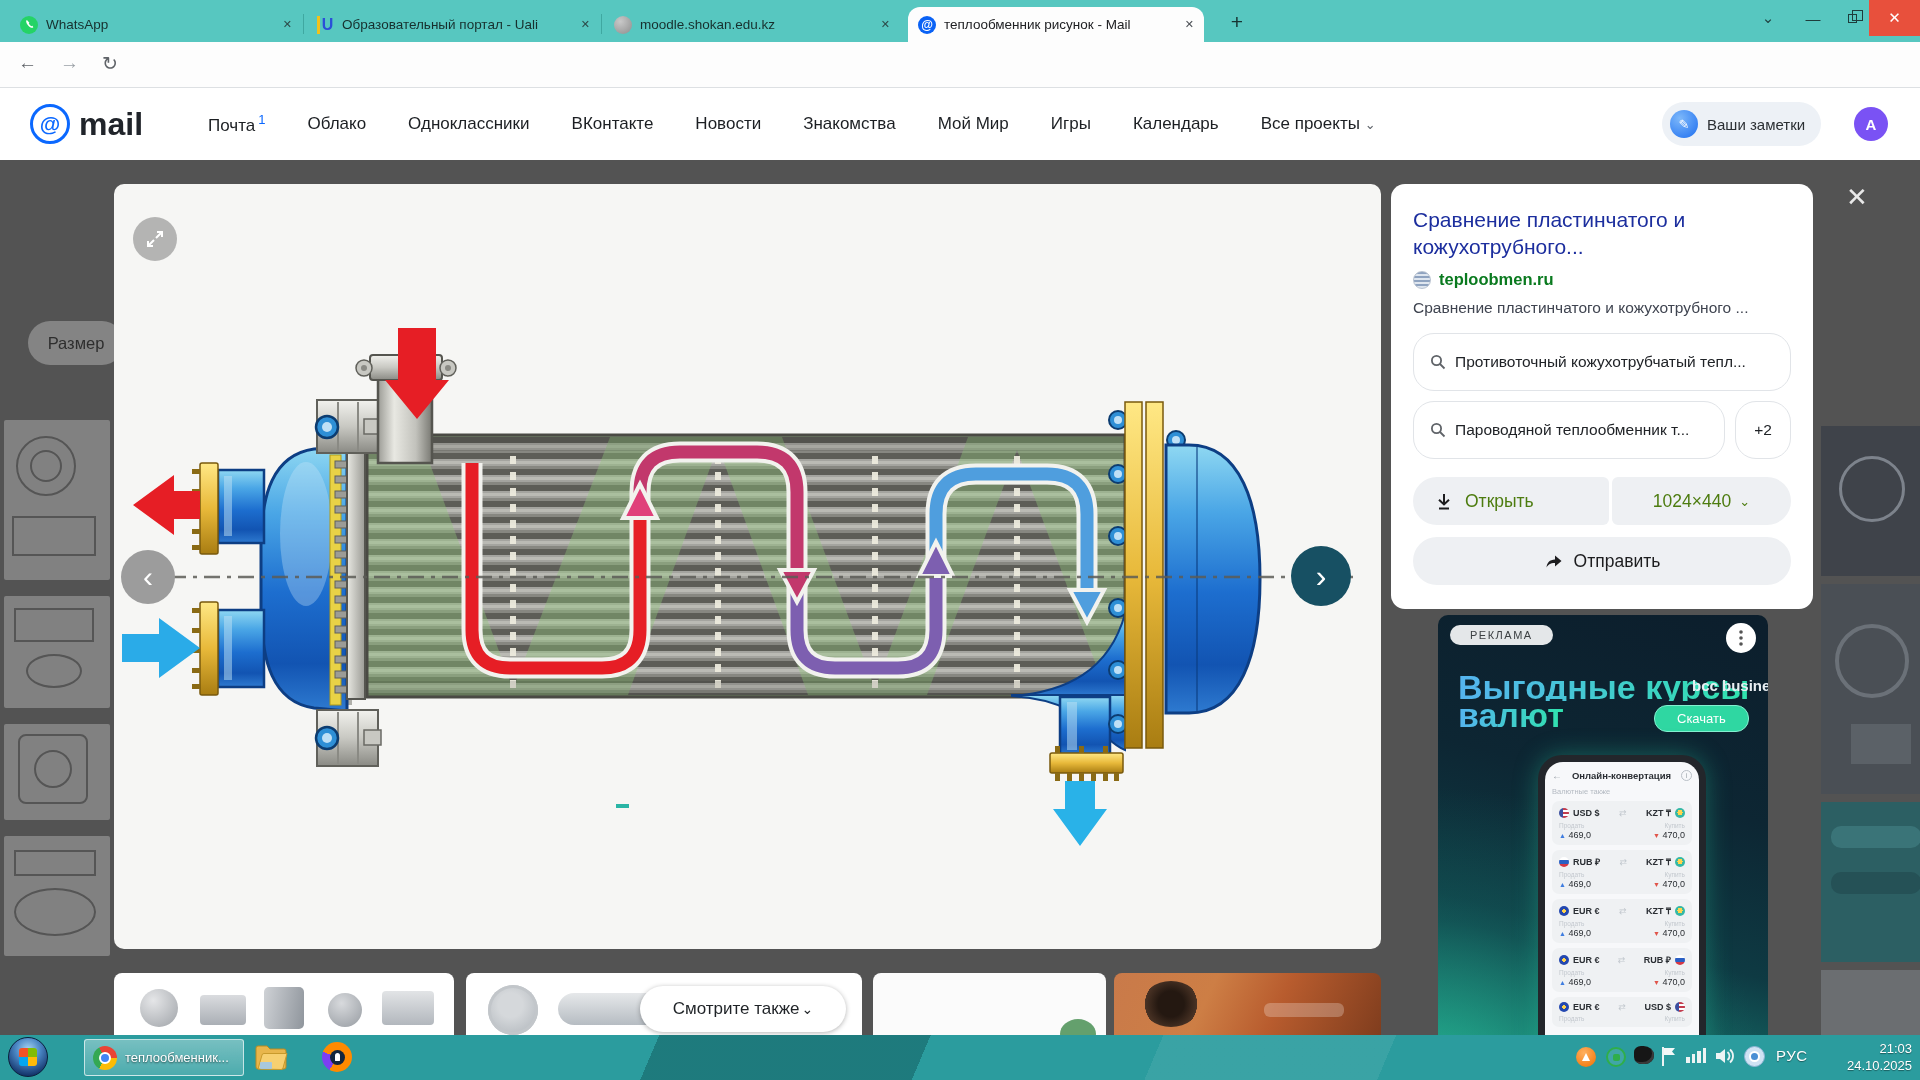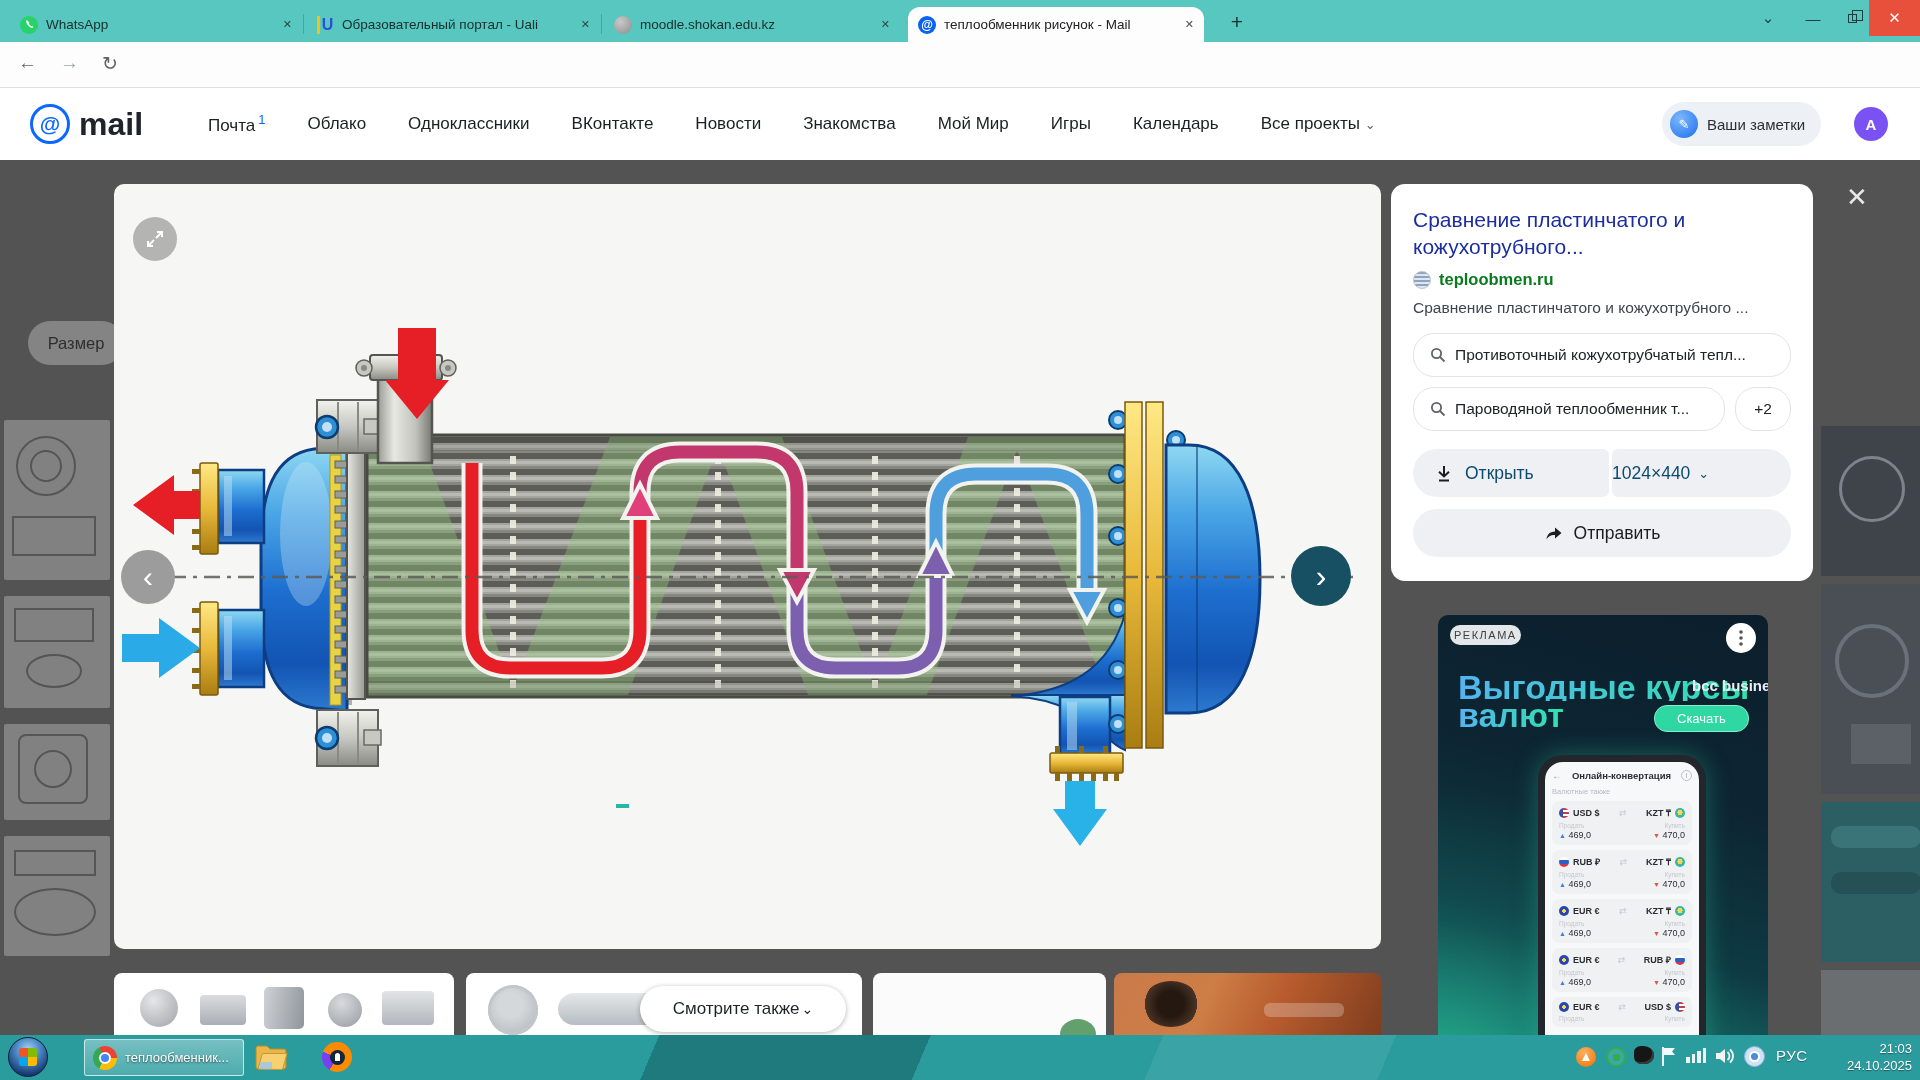--- a/index.html
+++ b/index.html
@@ -37,29 +37,29 @@
   .viewer { left:114px; top:184px; width:1267px; height:765px; background:#f6f6f4; border-radius:10px; overflow:hidden; }
   .circbtn { border-radius:50%; display:flex; align-items:center; justify-content:center; border:none; cursor:pointer; }
 
   
   .panel { left:1391px; top:184px; width:422px; background:#ffffff; border-radius:14px; padding:22px 22px 24px 22px; }
   .ptitle { font-size:21px; line-height:27px; color:#1c2e9e; font-weight:500; }
   .psource { display:flex; align-items:center; gap:8px; margin-top:10px; }
   .psource .host { color:#0a7a1f; font-weight:700; font-size:16.5px; }
   .favglobe { width:18px; height:18px; border-radius:50%; background:repeating-linear-gradient(180deg,#8fa3c0 0 2px,#dfe6ef 2px 4px); border:1px solid #b8c2d0; }
   .pdesc { margin-top:10px; font-size:15.5px; color:#3f4450; white-space:nowrap; overflow:hidden; }
-  .chip { display:flex; align-items:center; gap:9px; border:1.5px solid #e1e4e8; border-radius:21px; height:44px; padding:0 16px; font-size:15.5px; color:#202327; background:#fff; }
-  .btnseg { background:#eef0f3; display:flex; align-items:center; font-size:17.5px; color:#0c4a6e; height:48px; border:none; cursor:pointer; }
+  .chip { display:flex; align-items:center; gap:9px; border:1.5px solid #e1e4e8; border-radius:21px; height:58px; padding:0 16px; font-size:15.5px; color:#202327; background:#fff; }
+  .btnseg { background:#eef0f3; display:flex; align-items:center; font-size:17.5px; color:#4d7c0f; height:48px; border:none; cursor:pointer; }
   .pillbtn { background:#eef0f3; border-radius:24px; height:48px; display:flex; align-items:center; justify-content:center; gap:10px; font-size:17.5px; color:#1d1d1f; border:none; cursor:pointer; }
 
   
   .ad { left:1438px; top:615px; width:330px; height:465px; border-radius:10px; overflow:hidden;
         background: radial-gradient(140% 90% at 0% 100%, rgba(46,214,166,.55) 0%, rgba(24,120,110,.3) 38%, rgba(10,40,52,0) 70%),
         linear-gradient(195deg,#0c1e2c 0%, #0d2633 38%, #0e3a43 66%, #177970 92%, #2cc89e 100%); }
-  .adbadge { background:#e4e7e9; color:#3c4043; font-size:11px; letter-spacing:1.5px; border-radius:11px; padding:4px 4px; }
+  .adbadge { background:#e4e7e9; color:#3c4043; font-size:11px; letter-spacing:1.5px; border-radius:11px; padding:4px 20px; }
   .adhead { font-size:34px; font-weight:700; line-height:28px; color:#35dcc0;
             background:linear-gradient(90deg,#55b4f0,#2fe3ad); -webkit-background-clip:text; background-clip:text; -webkit-text-fill-color:transparent; }
   .adcta { background:#2fd7a2; border:1px solid #83f0d0; border-radius:13px; color:#fff; font-size:13px; padding:5px 22px; }
   .phone { left:100px; top:140px; width:168px; height:330px; background:#23262b; border-radius:24px; padding:7px; box-shadow:0 0 24px rgba(46,214,166,.35); }
   .pscreen { width:100%; height:100%; background:#f7f8fa; border-radius:18px; padding:8px 7px; overflow:hidden; }
   .prow { background:#eff1f3; border-radius:7px; padding:5px 7px; margin-top:5px; }
   .prow .l1 { display:flex; align-items:center; gap:4px; font-size:9px; font-weight:700; color:#2a2e33; }
   .prow .l2 { display:flex; justify-content:space-between; font-size:6.5px; color:#c4c9cf; margin-top:3px; }
   .prow .l3 { display:flex; justify-content:space-between; font-size:9px; color:#2a2e33; margin-top:1px; }
   .flagc { width:10px; height:10px; border-radius:50%; flex:0 0 auto; }
@@ -480,21 +480,21 @@
     </div>
 
     <div style="display:flex; gap:3px; margin-top:18px;">
       <button class="btnseg" style="width:196px; border-radius:24px 6px 6px 24px; padding-left:22px; gap:12px;">
         <svg width="18" height="19" viewBox="0 0 18 19">
             <path d="M9,2 V12 M4,7.8 L9,12.5 L14,7.8" fill="none" stroke="#1d1d1f" stroke-width="2"></path>
             <line x1="4" y1="16.5" x2="14" y2="16.5" stroke="#1d1d1f" stroke-width="2"></line>
           </svg>
         <span>Открыть</span>
       </button>
-      <button class="btnseg" style="flex:1; border-radius:6px 24px 24px 6px; justify-content:flex-start; gap:8px;">
+      <button class="btnseg" style="flex:1; border-radius:6px 24px 24px 6px; justify-content:center; gap:8px;">
         <span>1024×440</span>
         <span style="font-size:13px;">⌄</span>
       </button>
     </div>
     <div style="display:flex; gap:10px; margin-top:12px;">
       <button class="pillbtn" style="flex:1;">
         <svg width="20" height="18" viewBox="0 0 20 18">
             <path d="M11,3.5 L17.5,9 L11,14.5 V11 C6,11 4,13 2.5,15.5 C3,10.5 5.5,7.6 11,7.4 Z" fill="#1d1d1f"></path>
           </svg>
         <span>Отправить</span>

